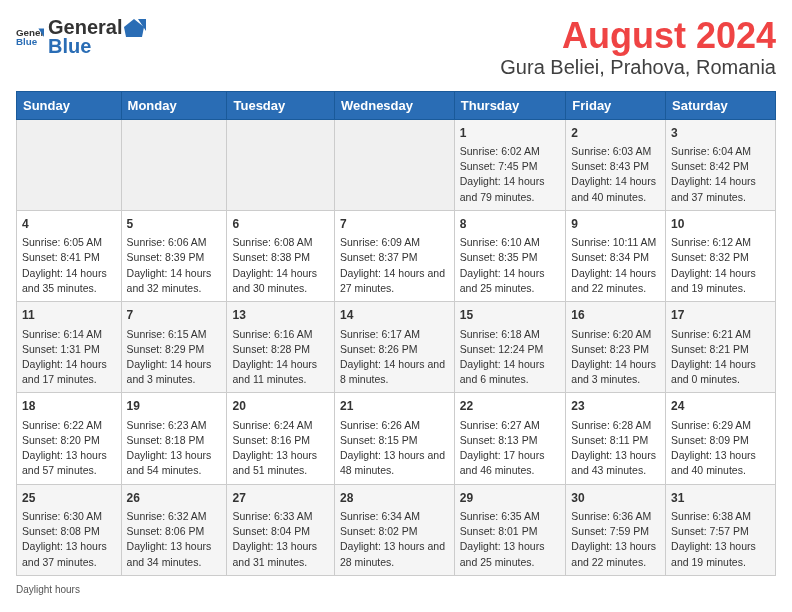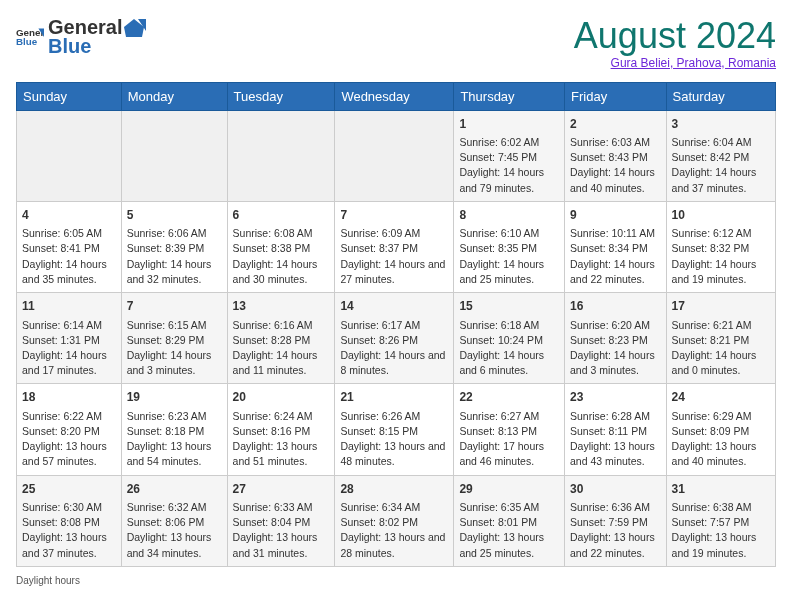--- a/index.html
+++ b/index.html
@@ -23,41 +23,40 @@
     }
     .logo-icon {
       width: 28px;
       height: 28px;
     }
     .title-section {
       text-align: right;
     }
     .month-year {
       font-size: 36px;
-      font-weight: normal;
-      color: #0f766e;
+      font-weight: bold;
+      color: #ef4444;
       line-height: 1.1;
     }
     .location {
-      font-size: 12px;
-      color: #6d28d9;
-      text-decoration: underline;
+      font-size: 20px;
+      color: #404040;
     }
     table {
       width: 100%;
       border-collapse: collapse;
       font-size: 11px;
     }
     thead tr th {
       background-color: #2a6db5;
       color: white;
       text-align: left;
       padding: 6px 6px;
       font-size: 13px;
-      font-weight: normal;
+      font-weight: bold;
       border: 1px solid #1a5a9a;
     }
     tbody tr {
       vertical-align: top;
     }
     tbody tr td {
       border: 1px solid #ccc;
       padding: 5px 5px;
       min-height: 80px;
       height: 90px;
@@ -215,21 +214,21 @@
         </td>
         <td>
           <div class="day-number">14</div>
           <div>Sunrise: 6:17 AM</div>
           <div>Sunset: 8:26 PM</div>
           <div>Daylight: 14 hours and 8 minutes.</div>
         </td>
         <td>
           <div class="day-number">15</div>
           <div>Sunrise: 6:18 AM</div>
-          <div>Sunset: 10:24 PM</div>
+          <div>Sunset: 12:24 PM</div>
           <div>Daylight: 14 hours and 6 minutes.</div>
         </td>
         <td>
           <div class="day-number">16</div>
           <div>Sunrise: 6:20 AM</div>
           <div>Sunset: 8:23 PM</div>
           <div>Daylight: 14 hours and 3 minutes.</div>
         </td>
         <td>
           <div class="day-number">17</div>

